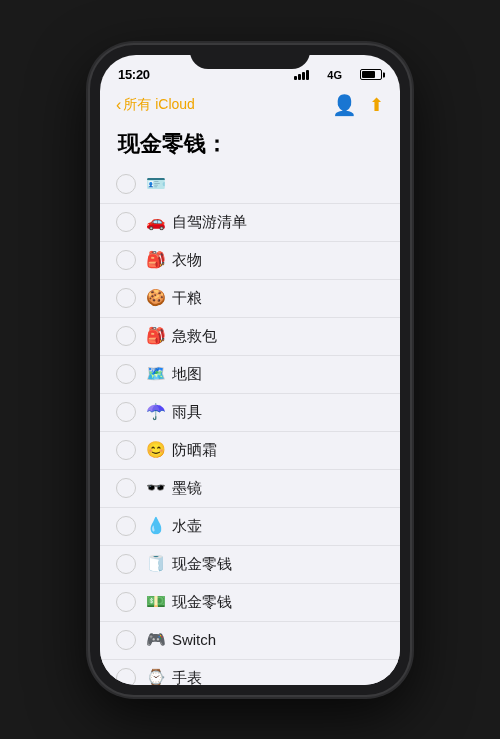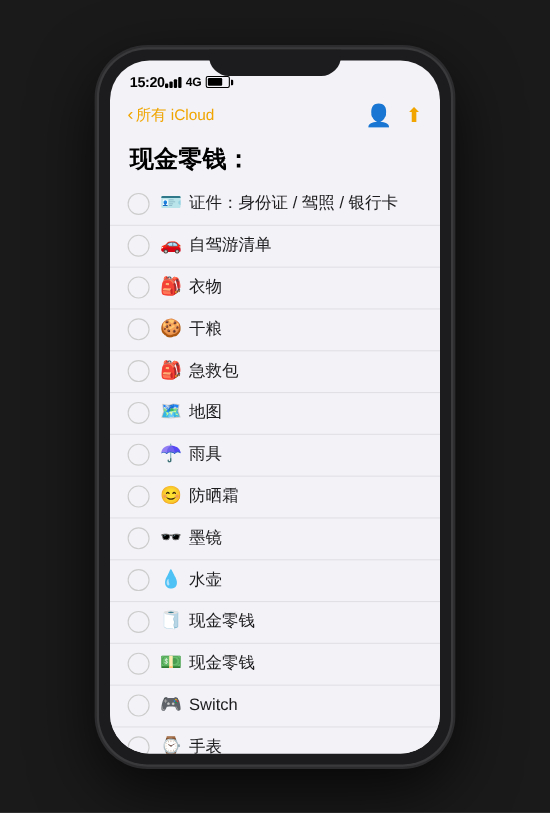--- a/index.html
+++ b/index.html
@@ -51,38 +51,39 @@
       width: 120px;
       height: 24px;
       background: #1c1c1e;
       border-radius: 0 0 18px 18px;
       z-index: 10;
     }
 
     
     .status-bar {
       display: flex;
+      justify-content: space-between;
       align-items: center;
       padding: 8px 18px 4px;
       height: 36px;
       position: relative;
       z-index: 5;
     }
 
     .status-time {
       font-size: 13px;
       font-weight: 600;
       color: #000;
       letter-spacing: -0.3px;
     }
 
     .status-icons {
       display: flex;
       align-items: center;
-      gap: 4px;
+      gap: 18px;
     }
 
     .signal-bars {
       display: flex;
       align-items: flex-end;
       gap: 1px;
       height: 10px;
     }
 
     .signal-bar {
@@ -253,21 +254,20 @@
         </div>
       </div>
 
       <div class="page-title">现金零钱：</div>
 
       <div class="checklist" id="checklist-container">
       <div class="list-item">
             <div class="checkbox"></div>
             <div class="item-content">
               <span class="item-emoji">🪪</span>
-              <span class="item-text">证件：身份证 / 驾照 / 银行卡</span>
             </div>
           </div>
           <div class="list-item">
             <div class="checkbox"></div>
             <div class="item-content">
               <span class="item-emoji">🚗</span>
               <span class="item-text">自驾游清单</span>
             </div>
           </div>
           <div class="list-item">

